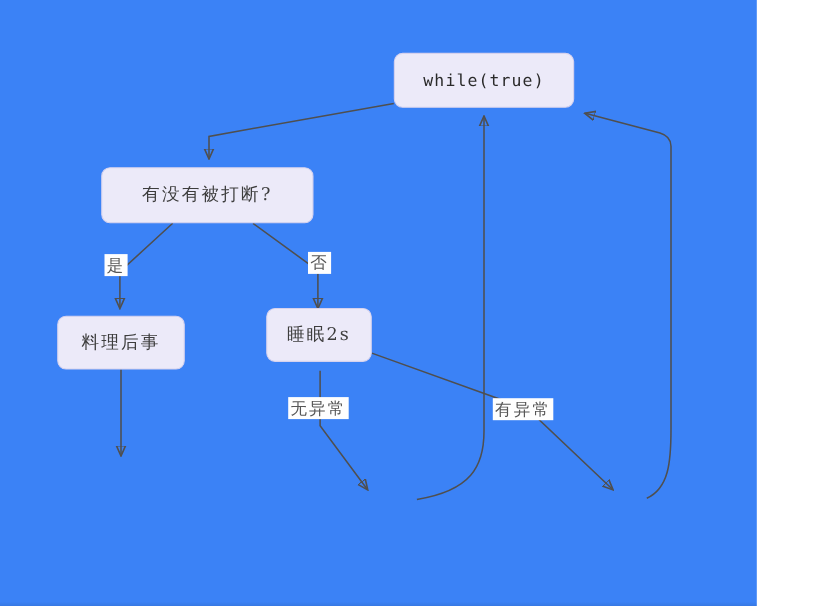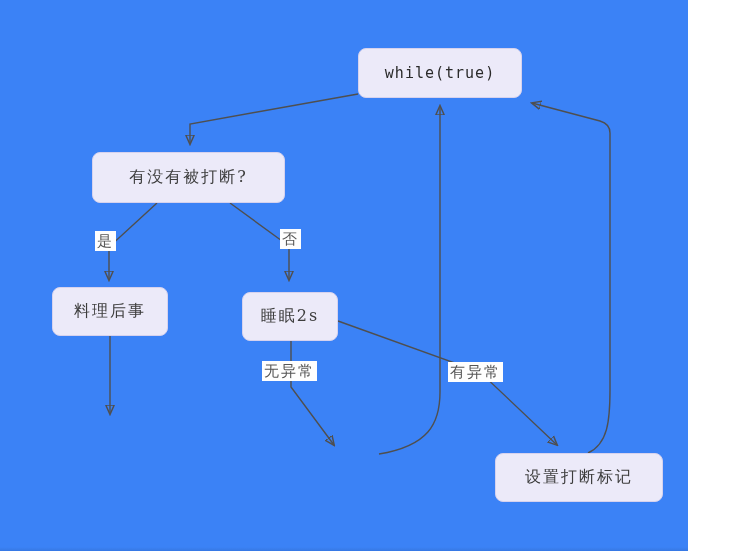--- a/index.html
+++ b/index.html
@@ -74,25 +74,24 @@
     <path d="M 379,454 C 428,446 440,424 440,392 L 440,106" marker-end="url(#arrow)"></path>
     <path d="M 588,453 C 608,444 610,420 610,390 L 610,133 Q 610,124 600,121 L 532,103" marker-end="url(#arrow)"></path>
   </svg>
 
   <div class="node mono" style="left:358px;top:48px;width:164px;height:50px;">while(true)</div>
 
   <div class="node" style="left:52px;top:287px;width:116px;height:49px;">料理后事</div>
 
   <div class="node" style="left:92px;top:152px;width:193px;height:51px;">有没有被打断?</div>
 
-  <div class="node" style="left:242px;top:292px;width:96px;height:49px;text-align:right;">睡眠2s</div>
+  <div class="node" style="left:242px;top:280px;width:96px;height:49px;text-align:right;">睡眠2s</div>
 
 
 
-  <div class="node" style="left:495px;top:453px;width:168px;height:49px;">设置打断标记</div>
 
   <div class="edge-label" style="left:95px;top:231px;">是</div>
 
   <div class="edge-label" style="left:280px;top:229px;">否</div>
 
   <div class="edge-label" style="left:262px;top:361px;text-align:right;">无异常</div>
 
   <div class="edge-label" style="left:448px;top:362px;">有异常</div>
 
 </div>

